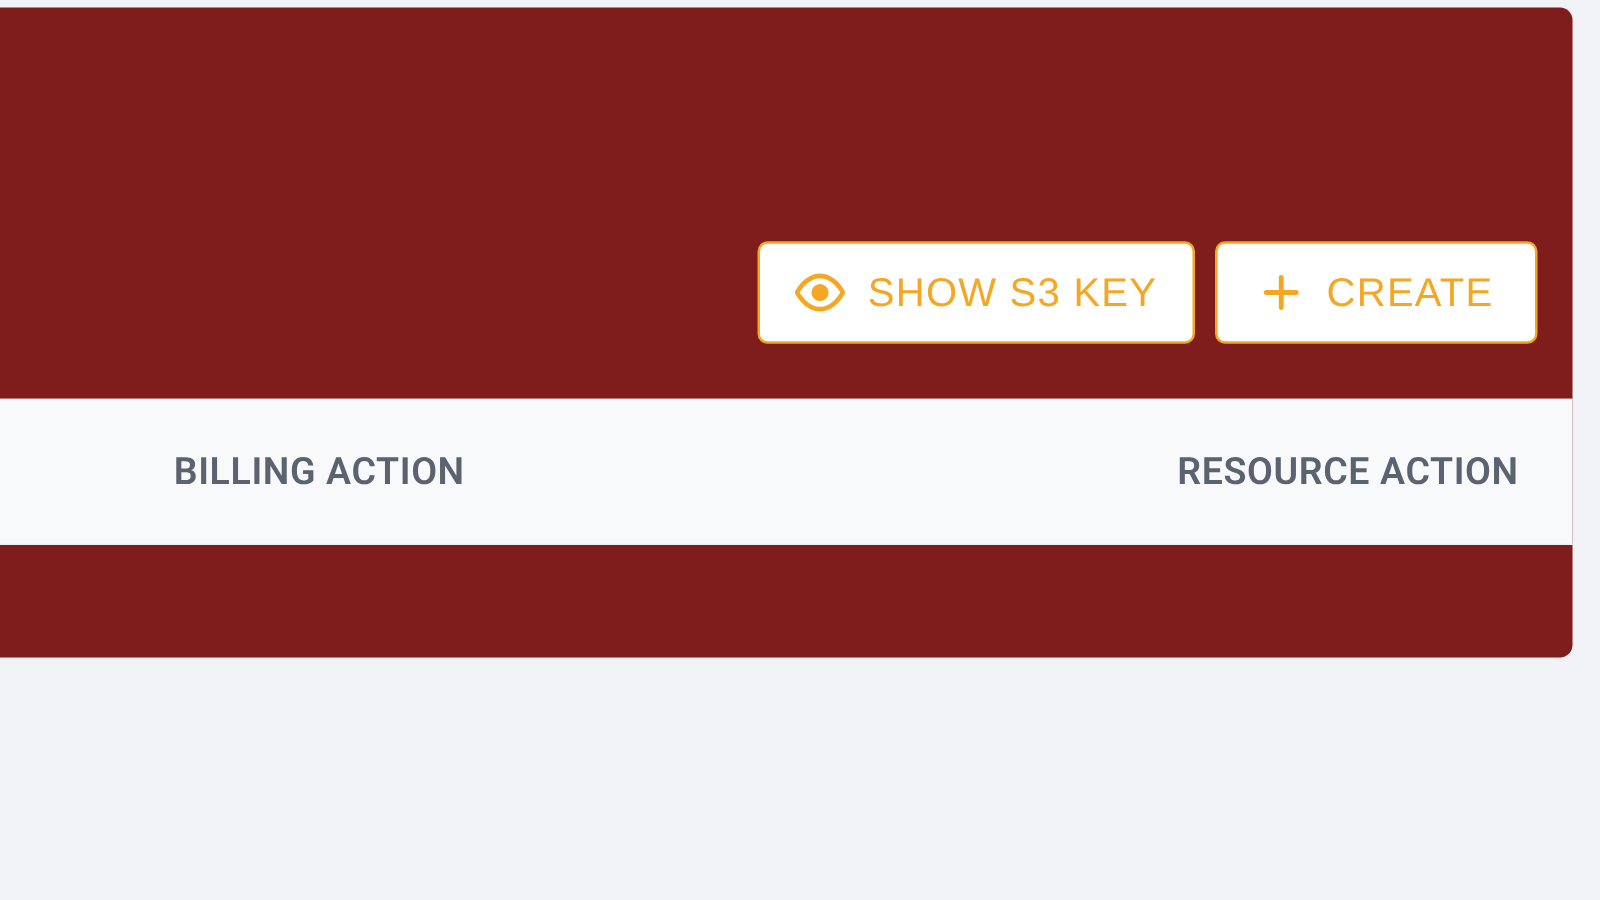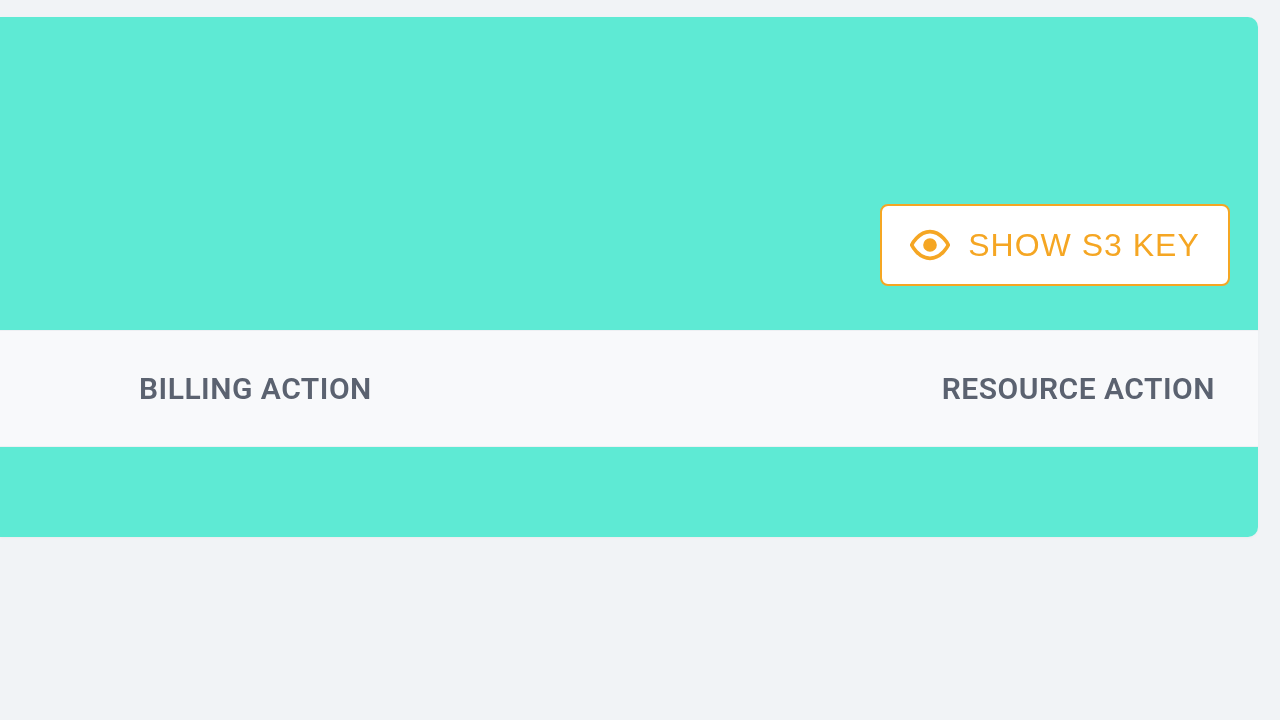--- a/index.html
+++ b/index.html
@@ -8,22 +8,22 @@
       box-sizing: border-box;
     }
     body {
       font-family: -apple-system, BlinkMacSystemFont, 'Segoe UI', Roboto, Helvetica, Arial, sans-serif;
       background: #f1f3f6;
       width: 1280px;
       height: 720px;
       overflow: hidden;
     }
     .card {
-      background: #5eead4;
-      margin-top: 17px;
+      background: #7f1d1d;
+      margin-top: 6px;
       margin-left: 0;
       margin-right: 22px;
       border-radius: 0 10px 10px 0;
       height: 520px;
       position: relative;
       box-shadow: 0 1px 3px rgba(0,0,0,0.03);
     }
     .toolbar {
       position: absolute;
       top: 187px;
@@ -94,20 +94,29 @@
   <div class="toolbar">
     <button class="btn btn-show">
       <span class="icon">
         <svg width="40" height="40" viewBox="0 0 24 24" fill="none" stroke="#f5a623" stroke-width="2.2" stroke-linecap="round" stroke-linejoin="round">
           <path d="M1 12s4-8 11-8 11 8 11 8-4 8-11 8-11-8-11-8z"></path>
           <circle cx="12" cy="12" r="3" fill="#f5a623"></circle>
         </svg>
       </span>
       <span>SHOW S3 KEY</span>
     </button>
+    <button class="btn btn-create">
+      <span class="icon">
+        <svg width="36" height="36" viewBox="0 0 24 24" fill="none" stroke="#f5a623" stroke-width="2.6" stroke-linecap="round" stroke-linejoin="round">
+          <line x1="12" y1="4" x2="12" y2="20"></line>
+          <line x1="4" y1="12" x2="20" y2="12"></line>
+        </svg>
+      </span>
+      <span>CREATE</span>
+    </button>
   </div>
 
   <div class="headers">
     <div class="header-label header-resource">RESOURCE ACTION</div>
     <div class="header-label header-billing">BILLING ACTION</div>
   </div>
 
 </div>
 
 </body></html>

